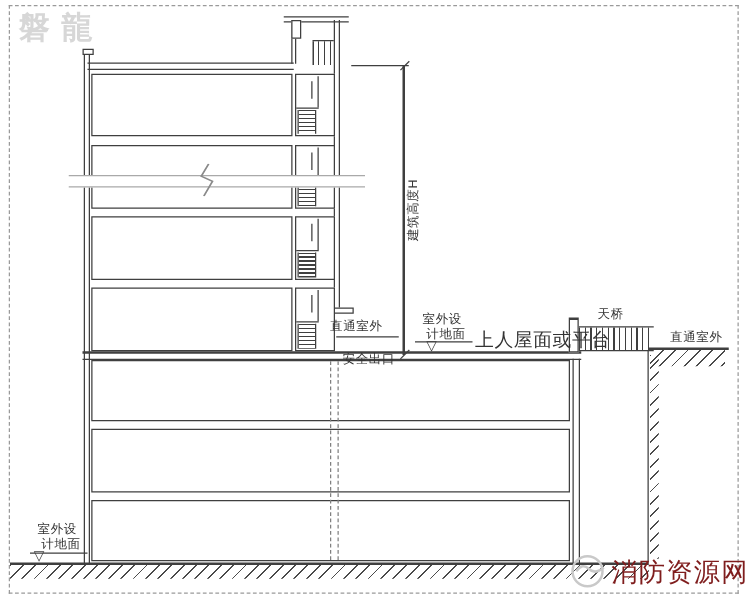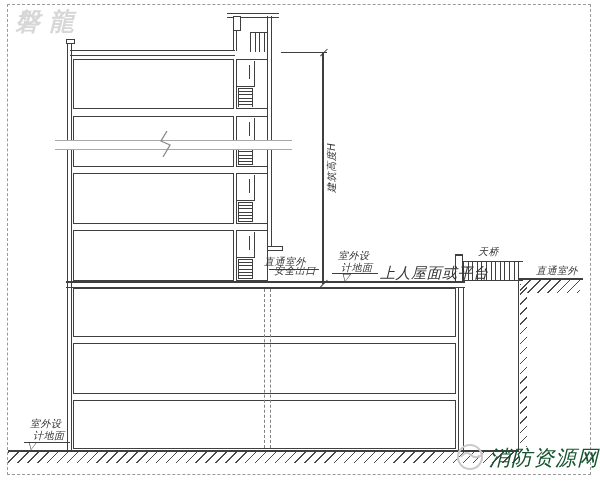--- a/index.html
+++ b/index.html
@@ -1,17 +1,17 @@
 <!DOCTYPE html>
 <html><head>
 <meta charset="utf-8">
 <style>
   html,body{margin:0;padding:0;background:#fff;}
   #canvas{position:relative;width:600px;height:482px;background:#ffffff;overflow:hidden;
-          font-family:"Liberation Sans",sans-serif;font-style:italic;}
+          font-family:"Liberation Sans",sans-serif;}
   .abs{position:absolute;box-sizing:border-box;}
   
   .hl{position:absolute;background:#3f3f3f;height:1.4px;box-sizing:border-box;}
   .vl{position:absolute;background:#3f3f3f;width:1.4px;box-sizing:border-box;}
   
   .wall{position:absolute;box-sizing:border-box;border-left:1.4px solid #3f3f3f;border-right:1.4px solid #3f3f3f;}
   .slab{position:absolute;box-sizing:border-box;border-top:1.4px solid #3f3f3f;border-bottom:1.4px solid #3f3f3f;}
   .room{position:absolute;box-sizing:border-box;border:1.5px solid #3f3f3f;background:#fff;}
   .boxed{position:absolute;box-sizing:border-box;border:1.2px solid #3f3f3f;background:#fff;}
   
@@ -110,21 +110,21 @@
   <div class="boxed" style="left:455px;top:254px;width:8px;height:27.5px;border-width:1.5px;border-top-width:2.5px;"></div>
 
   <div class="hl" style="left:281px;top:51.8px;width:46px;"></div>
   <div class="vl" style="left:322.3px;top:52px;height:231.5px;"></div>
   <div class="tick" style="left:318.5px;top:51.5px;"></div>
   <div class="tick" style="left:318.5px;top:282.8px;"></div>
   <div class="lbl" style="left:331px;top:168px;transform:translate(-50%,-50%) rotate(-90deg);">建筑高度H</div>
 
   <div class="lbl" style="left:264px;top:255.5px;">直通室外</div>
   <div class="hl" style="left:269px;top:268.5px;width:50px;height:1.1px;"></div>
-  <div class="lbl" style="left:274px;top:265px;">安全出口</div>
+  <div class="lbl" style="left:274px;top:282px;">安全出口</div>
 
   <div class="lbl" style="left:338px;top:249.5px;">室外设</div>
   <div class="lbl" style="left:341px;top:261.5px;">计地面</div>
   <div class="hl" style="left:332px;top:273px;width:46px;height:1.1px;"></div>
   <div class="lbl" style="left:341px;top:271.5px;font-size:11px;color:#3f3f3f;">▽</div>
 
   <div class="lbl" style="left:30px;top:417.5px;">室外设</div>
   <div class="lbl" style="left:33px;top:429.5px;">计地面</div>
   <div class="hl" style="left:24px;top:441.5px;width:46px;height:1.1px;"></div>
   <div class="lbl" style="left:27px;top:439.5px;font-size:11px;color:#3f3f3f;">▽</div>
@@ -132,15 +132,15 @@
   <div class="lbl" style="left:380px;top:266.5px;font-size:15px;">上人屋面或平台</div>
 
   <div class="lbl" style="left:478px;top:246px;">天桥</div>
 
   <div class="lbl" style="left:536px;top:264.5px;">直通室外</div>
 
   <svg class="abs" style="left:455px;top:441px;" width="34" height="32" viewBox="0 0 34 32">
     <circle cx="15" cy="16" r="12" fill="none" stroke="#c9c9c9" stroke-width="2"></circle>
     <path d="M6 16 q5 -7 10 -2 q5 5 12 -1" fill="none" stroke="#c9c9c9" stroke-width="2"></path>
   </svg>
-  <div class="wm" style="left:489px;top:444px;font-size:21px;color:#14532d;letter-spacing:1px;">消防资源网</div>
+  <div class="wm" style="left:489px;top:444px;font-size:21px;color:#7f1d1d;letter-spacing:1px;">消防资源网</div>
 
 </div>
 
 </body></html>

